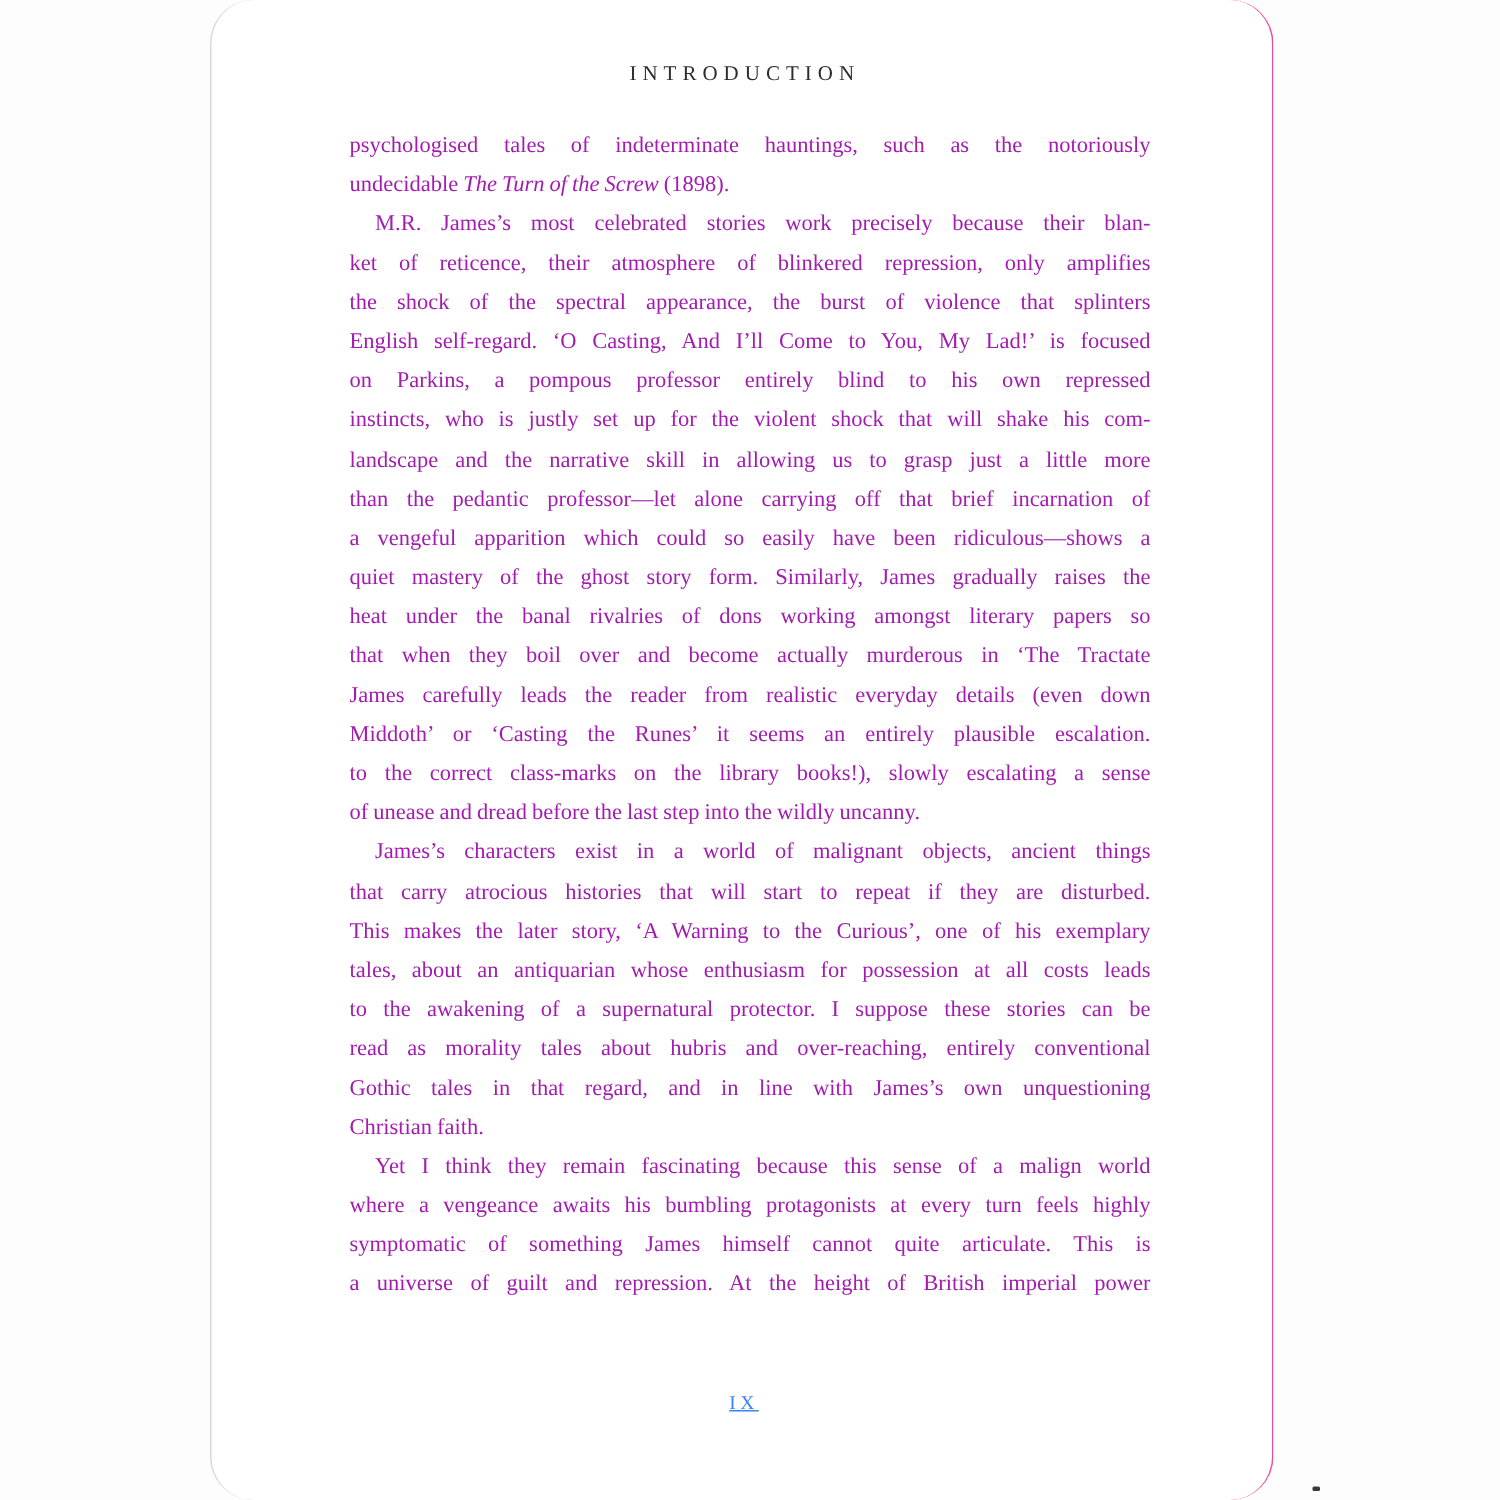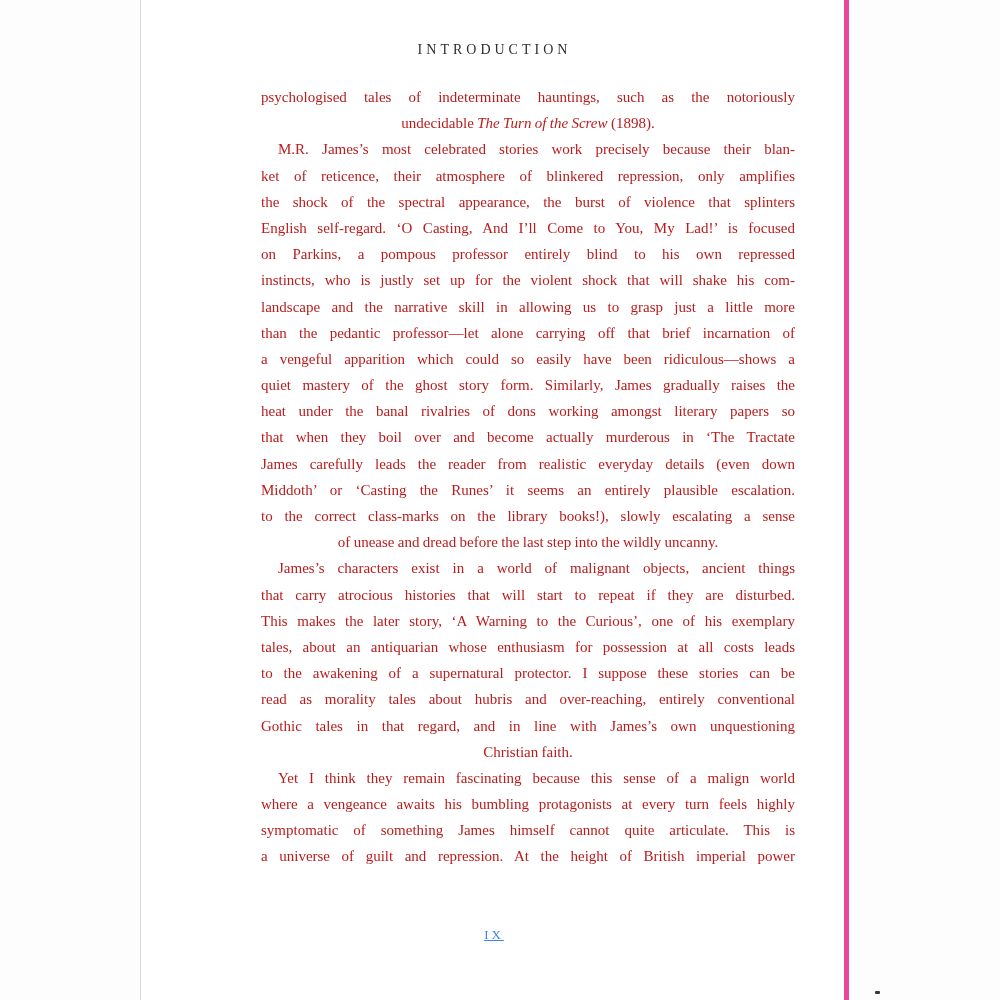--- a/index.html
+++ b/index.html
@@ -17,49 +17,49 @@
     height: 1000px;
   }
   .page {
     position: absolute;
     left: 140px;
     top: 0;
     width: 709px;
     height: 1000px;
     background: #ffffff;
     border-left: 1px solid #d8d8d8;
-    border-right: 5px solid #ec4899;
+    border-right: 1px solid #ec4899;
     box-sizing: border-box;
+    border-radius: 29px;
   }
   .running-head {
     position: absolute;
     top: 42px;
     left: 0;
     width: 100%;
     text-align: center;
     font-size: 14px;
     letter-spacing: 4px;
     text-indent: 4px; 
     color: #2d2d2d;
   }
   .text-block {
     position: absolute;
     left: 92px;
     top: 84px;
     width: 534px;
-    color: #b91c1c;
-    margin-left: 28px;
+    color: #a21caf;
   }
   .line {
     height: 26.2px;
     line-height: 26.2px;
     font-size: 15px;
     overflow: hidden;
     word-spacing: -0.4px;
-    text-align: center;
+    text-align: left;
     white-space: normal;
   }
   .line.j {
     text-align: justify;
     text-align-last: justify;
   }
   .line.ind {
     text-indent: 17px;
   }
   .line em {

